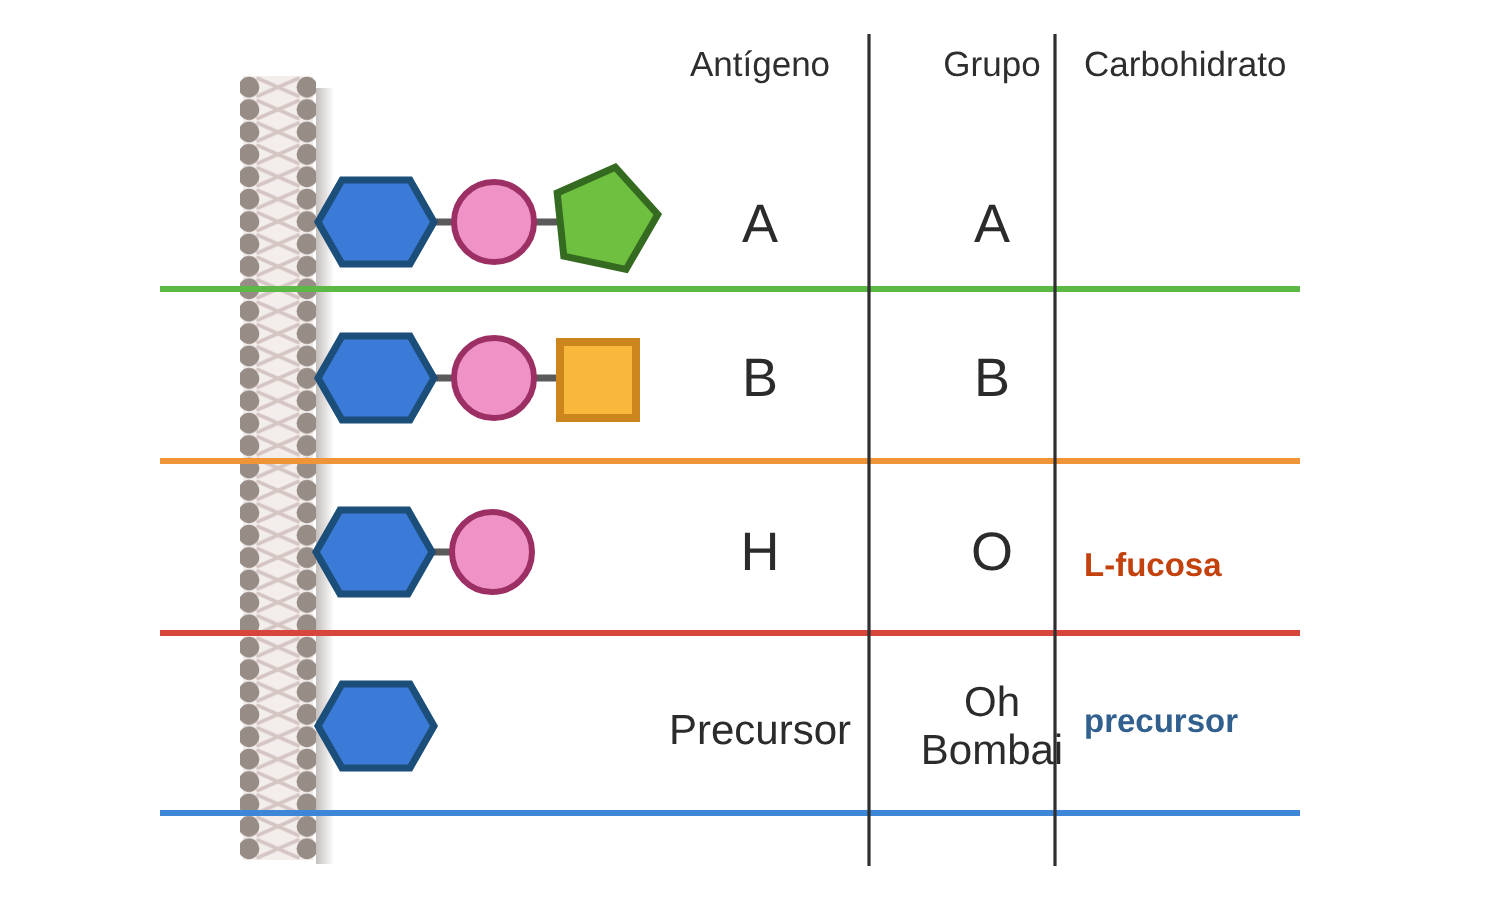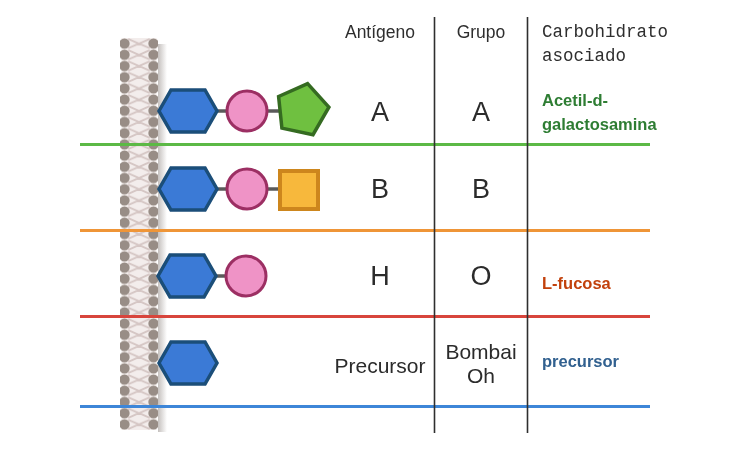--- a/index.html
+++ b/index.html
@@ -3,21 +3,21 @@
 <meta charset="utf-8">
 <style>
   html,body{margin:0;padding:0;background:#fff;}
   #stage{
     position:relative;width:750px;height:450px;background:#ffffff;overflow:hidden;
     font-family:"Liberation Sans",sans-serif;color:#2e2e2e;
   }
   #art{position:absolute;left:0;top:0;}
   .txt{position:absolute;white-space:nowrap;}
   .col-antigen{left:330px;width:100px;text-align:center;}
-  .col-group{left:436px;width:90px;text-align:center;}
+  .col-group{left:436px;width:90px;text-align:center;padding-left:15px;}
   .col-carb{left:542px;width:170px;text-align:left;}
   .hdr{font-size:17.5px;line-height:24px;color:#2e2e2e;}
   .letter{font-size:27px;line-height:30px;color:#2b2b2b;}
   .word{font-size:21px;line-height:24px;color:#2b2b2b;}
   .carb{font-size:16.5px;line-height:24px;font-weight:bold;}
 </style>
 </head>
 <body>
 
 <div id="stage">
@@ -69,43 +69,38 @@
       <circle cx="246" cy="276" r="20" stroke-width="3" style="fill: rgb(239, 147, 198); stroke: rgb(156, 47, 99);"></circle>
     </g>
 
     <g>
       <polygon points="159,363 171,342 205,342 217,363 205,384 171,384" stroke-width="3.5" style="fill: rgb(59, 122, 214); stroke: rgb(27, 78, 121);"></polygon>
     </g>
   </svg>
 
   <div class="txt col-antigen hdr" style="top:20px;">Antígeno</div>
   <div class="txt col-group hdr" style="top:20px;">Grupo</div>
-  <div class="txt col-carb hdr" style="top:20px;font-family:Liberation Mono, monospace;">
+  <div class="txt col-carb hdr" style="top:20px;">
     <div>Carbohidrato</div>
-    <div>asociado</div>
   </div>
 
   <div class="txt col-antigen letter" style="top:97px;">A</div>
   <div class="txt col-group letter" style="top:97px;">A</div>
-  <div class="txt col-carb carb" style="top: 88px; color: rgb(46, 125, 51);">
-    <div>Acetil-d-</div>
-    <div>galactosamina</div>
-  </div>
 
   <div class="txt col-antigen letter" style="top:174px;">B</div>
   <div class="txt col-group letter" style="top:174px;">B</div>
 
   <div class="txt col-antigen letter" style="top:261px;">H</div>
   <div class="txt col-group letter" style="top:261px;">O</div>
   <div class="txt col-carb carb" style="top: 271px; color: #c2410c;">
     <div>L-fucosa</div>
   </div>
 
   <div class="txt col-antigen word" style="top:354px;">Precursor</div>
   <div class="txt col-group word" style="top:340px;">
+    <div>Oh</div>
     <div>Bombai</div>
-    <div>Oh</div>
   </div>
   <div class="txt col-carb carb" style="top: 349px; color: rgb(49, 96, 143);">
     <div>precursor</div>
   </div>
 
 </div>
 
 </body></html>

